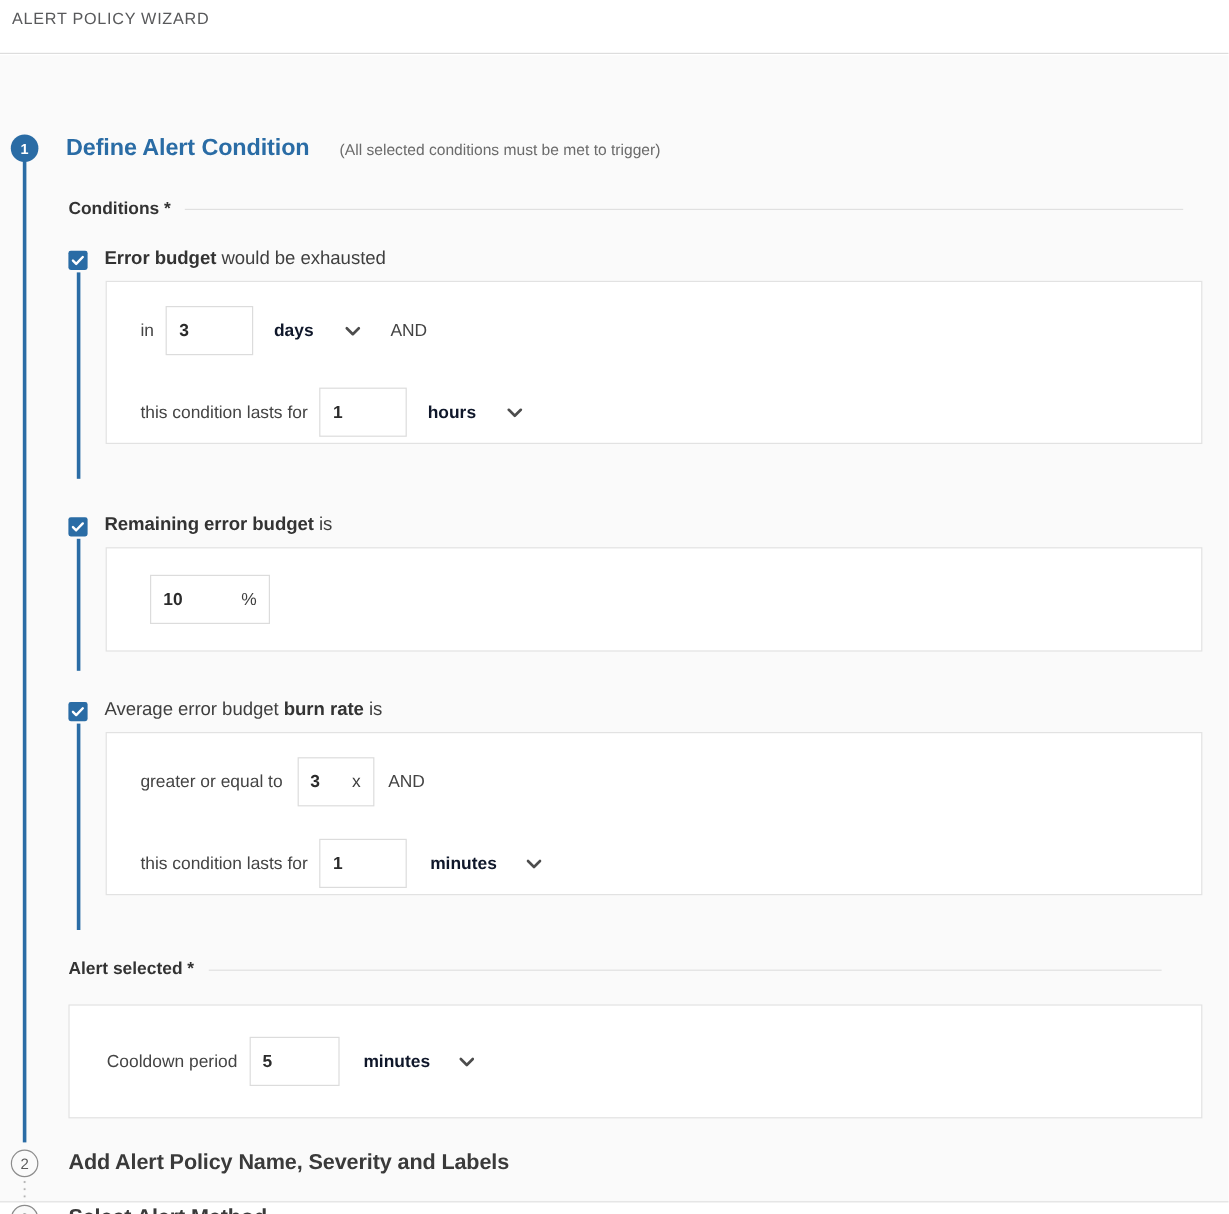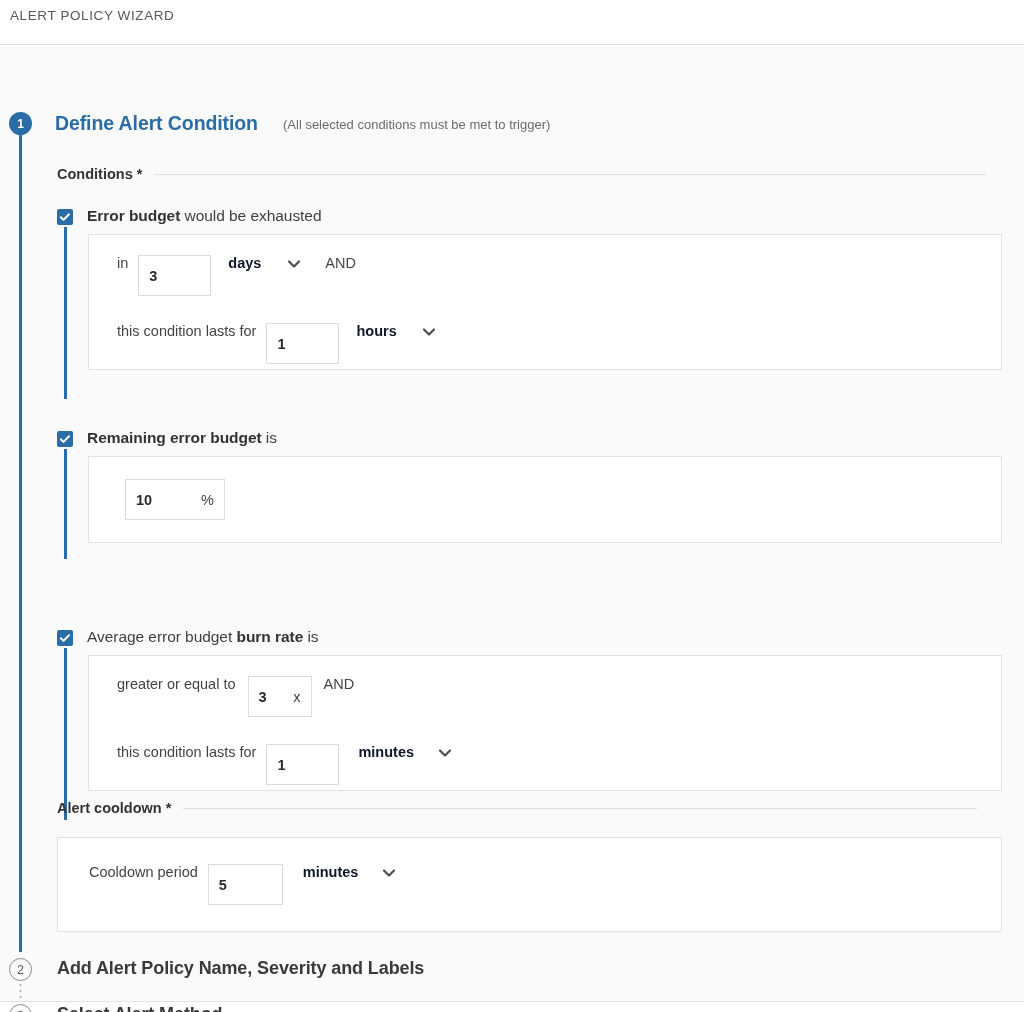--- a/index.html
+++ b/index.html
@@ -97,21 +97,21 @@
   .cond-text b { font-weight: 700; color: #333333; }
 
   .cond-branch {
     position: absolute; left: 7px; width: 3px; background: #2a6ca5;
   }
 
   .panel {
     position: absolute; left: 31px;
     background: #ffffff; border: 1px solid #e2e2e2;
   }
-  .panel-row { position: absolute; display: flex; }
+  .panel-row { position: absolute; display: flex; align-items: center; }
   .plain { font-size: 14.5px; color: #444444; }
   .bold { font-size: 14.5px; color: #0f172a; font-weight: 700; }
 
   .numbox {
     background: #ffffff; border: 1px solid #dcdcdc;
     height: 41px; display: flex; align-items: center;
     padding: 0 10px; font-size: 14.5px; font-weight: 700; color: #2b2b2b;
   }
   .numbox.with-unit { justify-content: space-between; }
   .numbox .unit { font-weight: 400; color: #3f3f3f; font-size: 14.5px; }
@@ -199,21 +199,21 @@
       <div class="panel" style="top:29px; width:914px; height:87px;">
         <div class="panel-row" style="left:36px; top:22px;">
           <span class="numbox with-unit" style="width:100px;">
             <span>10</span>
             <span class="unit">%</span>
           </span>
         </div>
       </div>
     </div>
 
-    <div class="cond" id="cond-3" style="top:535px; width:945px;margin-top:45px;">
+    <div class="cond" id="cond-3" style="top:535px; width:945px;">
       <div class="cond-label-row">
         <span class="cbx">
           <svg width="12" height="12" viewBox="0 0 12 12" aria-hidden="true">
             <path d="M1.8 6.2 L4.5 8.9 L10 3.2" fill="none" stroke="#ffffff" stroke-width="2" stroke-linecap="round" stroke-linejoin="round"></path>
           </svg>
         </span>
         <span class="cond-text"><span>Average error budget </span><b>burn rate</b><span> is</span></span>
       </div>
       <div class="cond-branch" style="top:22px; height:172px;"></div>
 
@@ -235,21 +235,21 @@
           <span class="chev" style="margin-left:22px;">
             <svg width="18" height="18" viewBox="0 0 18 18">
                 <path d="M4 6.5 L9 11.5 L14 6.5" fill="none" stroke="#4d4d4d" stroke-width="2.2" stroke-linecap="round" stroke-linejoin="round"></path>
               </svg>
           </span>
         </div>
       </div>
     </div>
 
     <div class="section-head" id="cooldown-head">
-      <span class="label">Alert cooldown *</span>
+      <span class="label">Alert selected *</span>
       <span class="rule"></span>
     </div>
 
     <div id="cooldown-panel">
       <div class="panel-row" style="left:31px; top:26px;">
         <span class="plain">Cooldown period</span>
         <span class="numbox" style="width:75px; margin-left:10px;">5</span>
         <span class="bold" style="margin-left:20px;">minutes</span>
         <span class="chev" style="margin-left:22px;">
           <svg width="18" height="18" viewBox="0 0 18 18">

